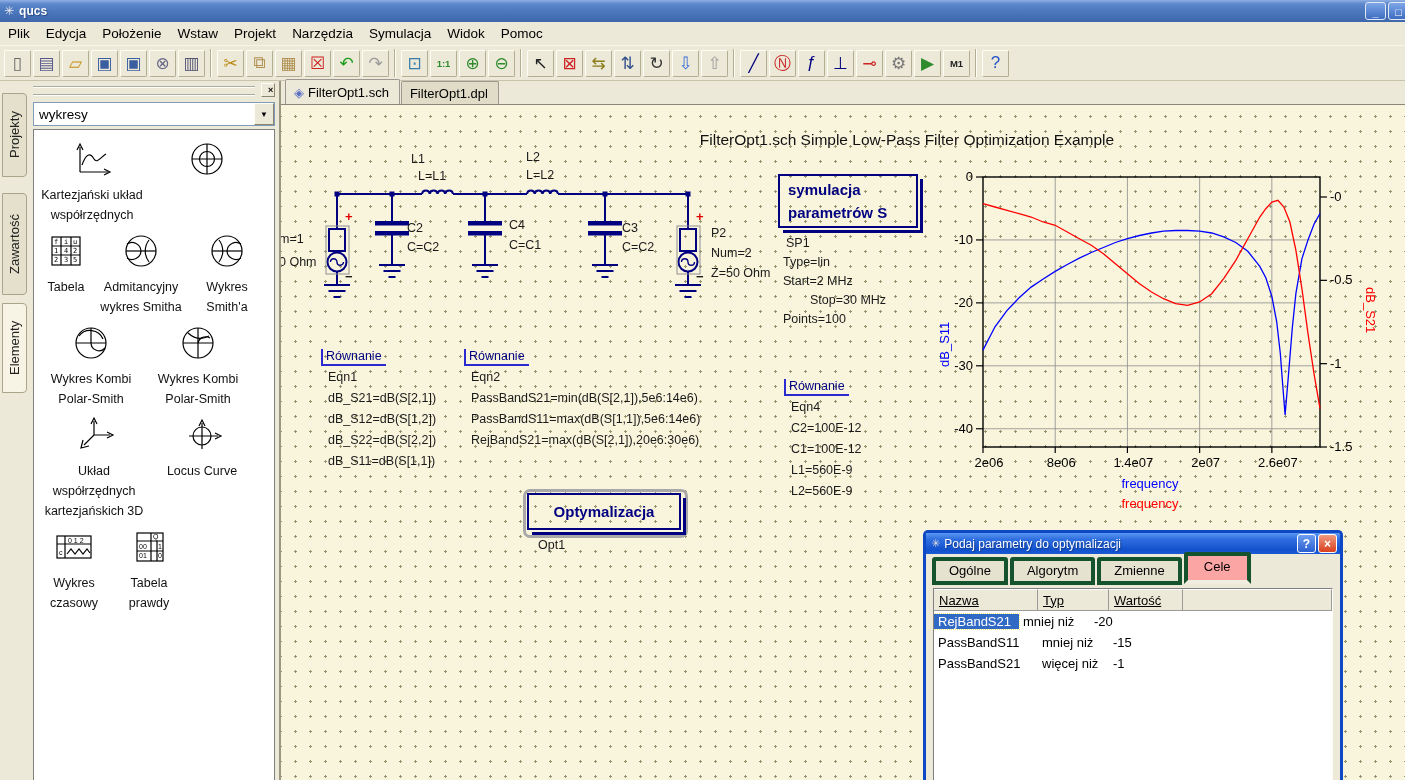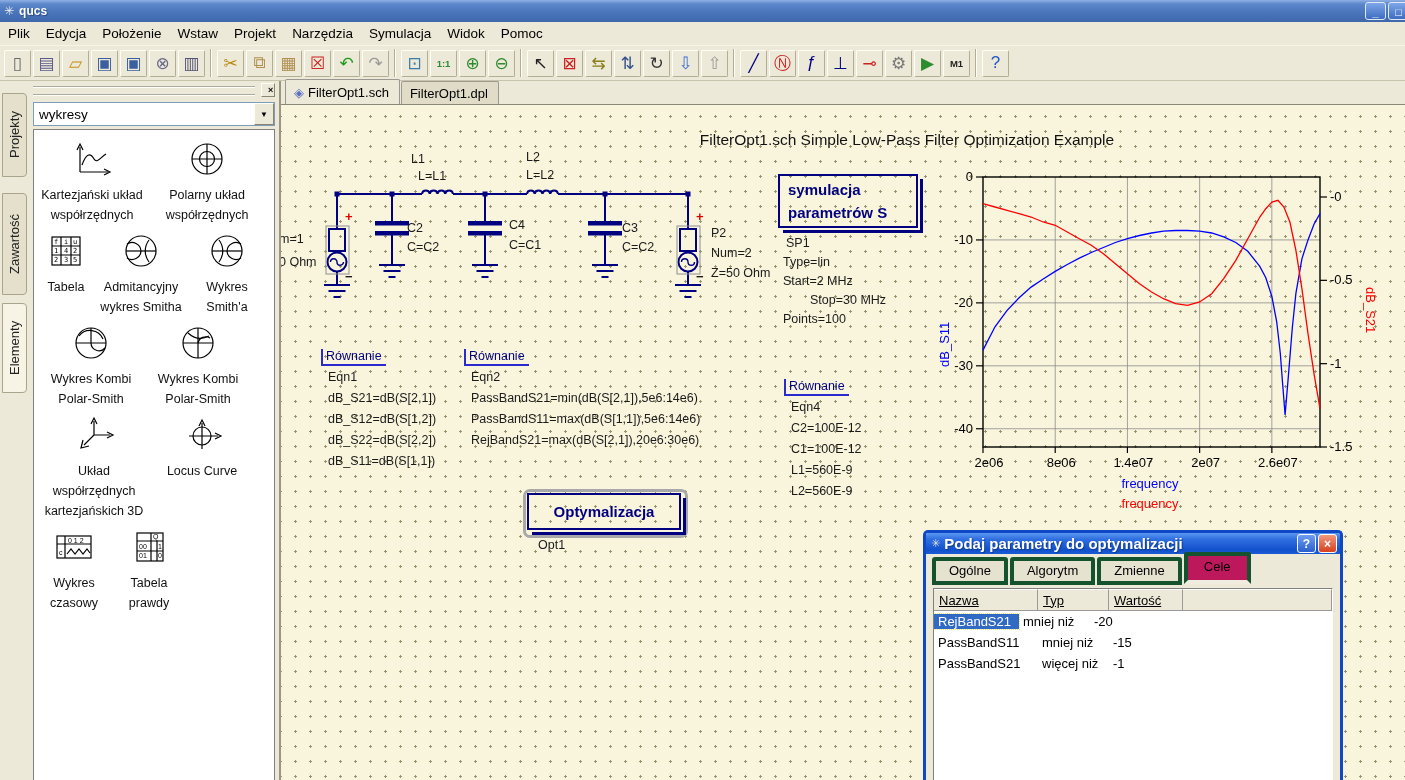--- a/index.html
+++ b/index.html
@@ -92,29 +92,29 @@
   .opt-slab::before{content:"";position:absolute;left:-6px;top:-6px;right:-9px;bottom:-10px;
     border:3px solid #a8a8a8;border-radius:7px;}
   .opt-name{position:absolute;left:257px;top:433px;font-size:12.5px;color:#1a1a1a;}
 
   
   .dialog{position:absolute;left:642px;top:425px;width:420px;height:252px;background:#ece9d8;
     border:3px solid #0f48c4;border-bottom:none;border-radius:5px 5px 0 0;box-sizing:border-box;}
   .dlg-title{height:21px;display:flex;align-items:center;padding:0 3px 0 5px;border-radius:2px 2px 0 0;
     background:linear-gradient(180deg,#5a97f2 0%,#2f6ee0 30%,#1251cc 80%,#1a5ad6 100%);}
   .dlg-icon{font-size:11px;color:#ddd;margin-right:4px;}
-  .dlg-title-text{color:#fff;font-weight:bold;font-size:15px;flex:1;text-shadow:1px 1px 1px #123a8a;}
+  .dlg-title-text{color:#fff;font-weight:normal;font-size:12px;flex:1;text-shadow:1px 1px 1px #123a8a;}
   .dlg-btn{width:17px;height:17px;margin-left:2px;border:1px solid #fff;border-radius:3px;color:#fff;
     font-size:12px;font-weight:bold;display:flex;align-items:center;justify-content:center;}
   .dlg-btn.help{background:linear-gradient(180deg,#6f9ef0,#2a5fd0);}
   .dlg-btn.close{background:linear-gradient(180deg,#ef9a80,#d8401e);}
   .dlg-tabs{display:flex;align-items:flex-end;padding:6px 0 0 6px;height:24px;}
   .dlg-tab{font-size:13px;padding:2px 13px;border:4px solid #14532d;border-radius:3px 3px 0 0;
     background:#e6e2d0;margin-right:2px;position:relative;top:1px;height:16px;}
-  .dlg-tab.active{background:#be185d;padding:3px 16px;top:0;height:18px;z-index:2;border-bottom-color:#f0ede0;}
+  .dlg-tab.active{background:#fca5a5;padding:3px 16px;top:0;height:18px;z-index:2;border-bottom-color:#f0ede0;}
   .dlg-table{position:absolute;left:7px;right:7px;top:55px;bottom:0;background:#fff;
     border:1px solid;border-color:#808080 #fffef4 #fffef4 #808080;overflow:hidden;}
   .dlg-thead{display:flex;height:22px;background:#ece9d8;font-size:13px;}
   .th-cell{display:flex;align-items:center;padding-left:5px;box-sizing:border-box;
     border-right:1px solid #9a9a9a;border-bottom:1px solid #9a9a9a;border-top:1px solid #fff;text-decoration:underline;}
   .dlg-row{display:flex;height:21px;font-size:13px;align-items:center;}
   .td{padding-left:4px;box-sizing:border-box;white-space:nowrap;overflow:visible;}
   .td.sel{background:#316ac5;color:#fff;outline:1px dotted #f7e477;}
 </style>
 </head>
@@ -210,21 +210,20 @@
                   <path d="M13,26 C17,15 21,13 25,20 C28,25 32,18 37,15" fill="none"></path>
                 </svg></span>
               <span>Kartezjański układ współrzędnych</span>
             </div>
             <div class="comp-item" data-icon="polar-chart">
               <span><svg width="46" height="40" viewBox="0 0 46 40">
                   <circle cx="23" cy="20" r="15" fill="none"></circle>
                   <circle cx="23" cy="20" r="7.5" fill="none"></circle>
                   <path d="M8,20 H38 M23,5 V35" fill="none"></path>
                 </svg></span>
-              <span>Polarny układ współrzędnych</span>
             </div>
             <div class="comp-item" data-icon="table">
               <span><svg width="46" height="40" viewBox="0 0 46 40">
                   <rect x="9" y="6" width="28" height="28" fill="none"></rect>
                   <path d="M9,15 H37 M9,24 H37 M18,6 V34 M28,6 V34" fill="none"></path>
                   <g font-size="7" fill="#000" stroke="none" font-family="DejaVu Sans Mono,monospace">
                     <text x="11" y="13">f</text>
                     <text x="21" y="13">i</text>
                     <text x="30" y="13">u</text>
                     <text x="11" y="22">1</text>

